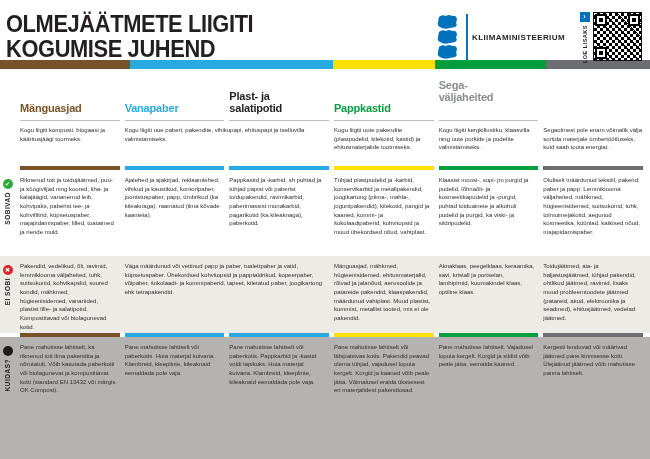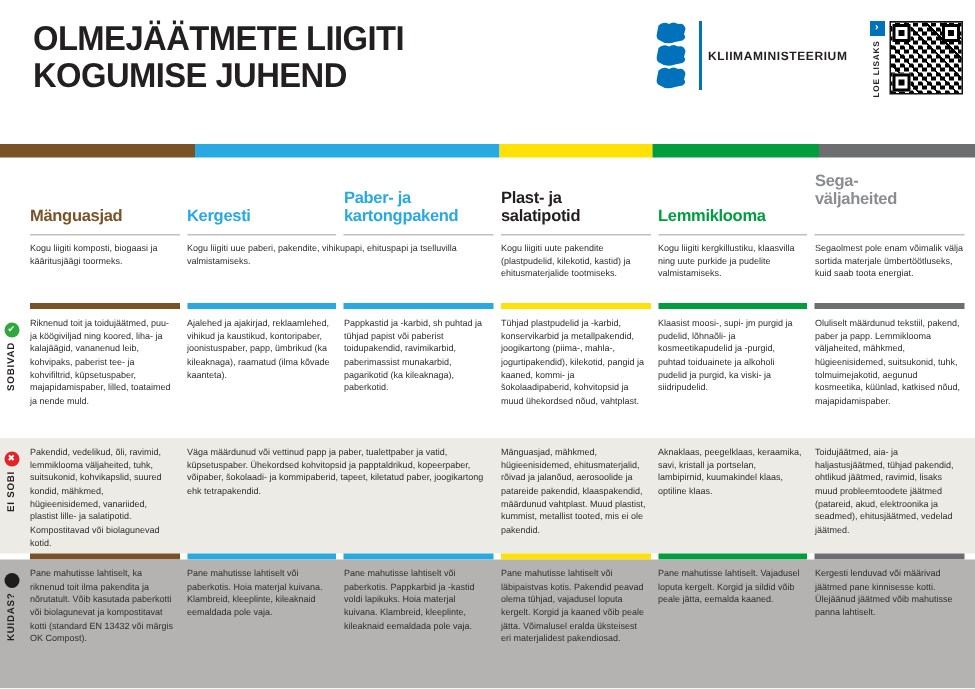--- a/index.html
+++ b/index.html
@@ -9,21 +9,21 @@
     --railgreen:#2FA83C; --railred:#E02428;
   }
   *{margin:0;padding:0;box-sizing:border-box;}
   html,body{background:#fff;}
   .page{
     position:relative;width:650px;height:459px;overflow:hidden;background:#fff;
     font-family:"Liberation Sans",sans-serif;color:var(--body);
     display:flex;flex-direction:column;
   }
   
-  .top{height:96px;flex:0 0 auto;display:flex;align-items:flex-start;padding:13px 8px 0 22px;}
+  .top{height:60px;flex:0 0 auto;display:flex;align-items:center;padding:13px 8px 0 6px;}
   .title{flex:1 1 auto;font-size:23px;line-height:1.07;font-weight:bold;color:var(--ink);
     letter-spacing:-0.4px;transform:scaleX(.95);transform-origin:left top;}
   .title span{display:block;}
   .brand{display:flex;align-items:center;gap:4px;margin-right:14px;margin-top:1px;}
   .lions{width:26px;height:46px;}
   .brand-divider{width:2px;height:46px;background:var(--logoblue);}
   .brand-name{font-size:8px;font-weight:bold;letter-spacing:.4px;color:var(--ink);white-space:nowrap;}
   .qr-block{display:flex;gap:3px;margin-top:1px;}
   .qr-side{display:flex;flex-direction:column;align-items:center;gap:3px;width:11px;}
   .qr-arrow{width:10px;height:10px;background:var(--logoblue);color:#fff;font-size:7px;line-height:10px;
@@ -120,33 +120,29 @@
     <i class="bt6"></i>
   </div>
 
   <div class="grid headers">
     <div></div>
     <div class="hcell h-brown">
       <span>Mänguasjad</span>
       <span></span>
     </div>
     <div class="hcell h-blue">
-      <span>Kergesti</span>
+      <span>Vanapaber</span>
       <span></span>
-    </div>
-    <div class="hcell h-blue">
-      <span>Paber- ja</span>
-      <span>kartongpakend</span>
     </div>
     <div class="hcell h-black">
       <span>Plast- ja</span>
       <span>salatipotid</span>
     </div>
     <div class="hcell h-green">
-      <span>Lemmiklooma</span>
+      <span>Pappkastid</span>
       <span></span>
     </div>
     <div class="hcell h-grey">
       <span>Sega-</span>
       <span>väljaheited</span>
     </div>
   </div>
 
   <div class="grid intros">
     <div></div>

